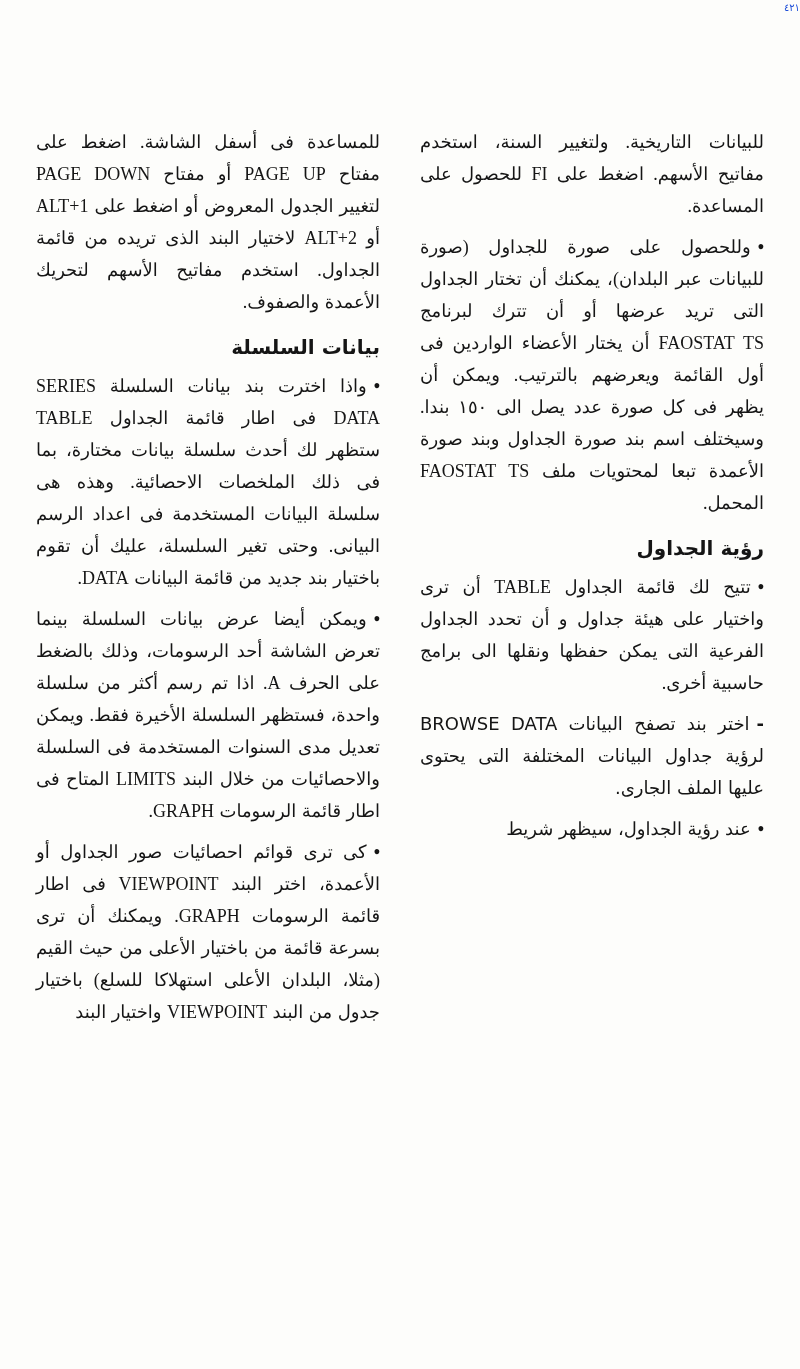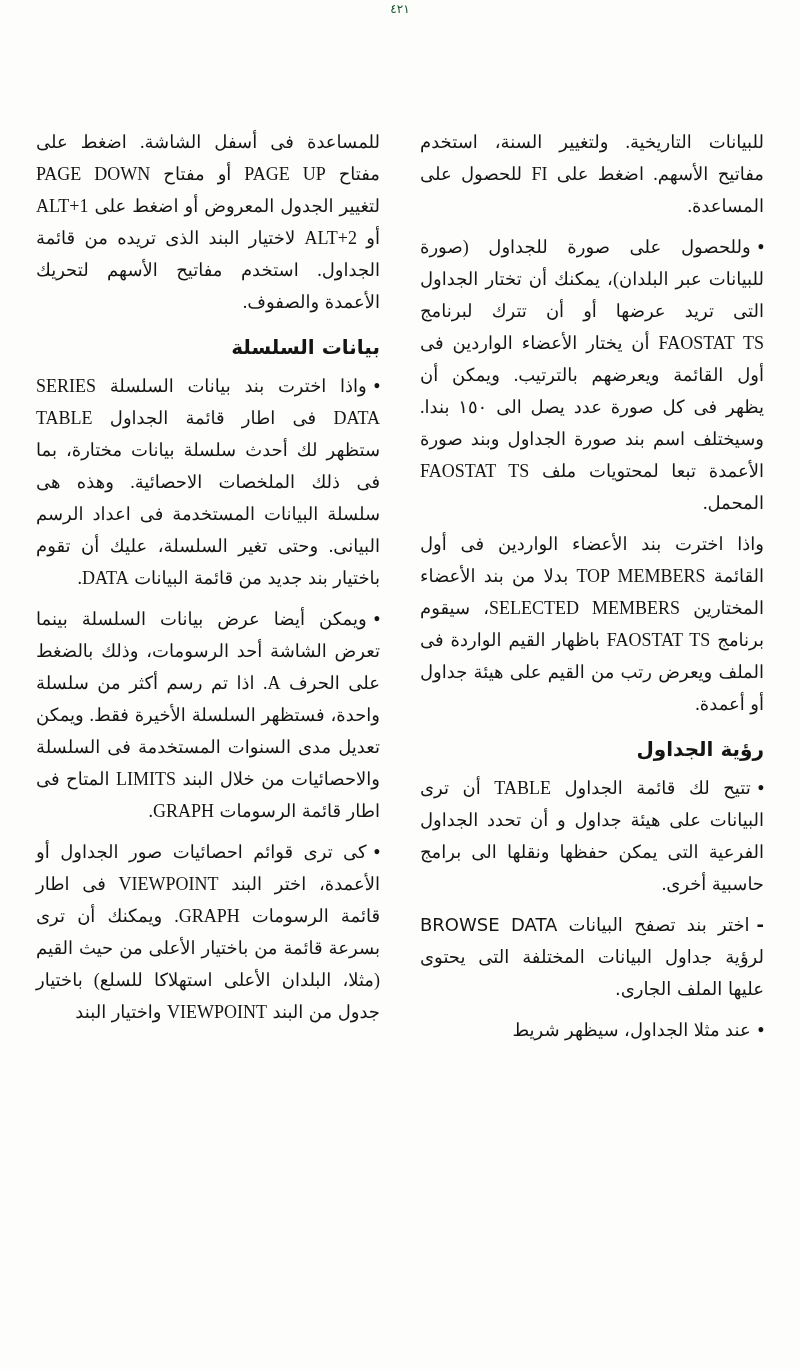--- a/index.html
+++ b/index.html
@@ -16,23 +16,23 @@
     color: #151515;
     font-family: "DejaVu Sans", sans-serif;
     direction: rtl;
     overflow: hidden;
   }
   .page-number {
     position: absolute;
     top: 2px;
     left: 0;
     width: 100%;
-    text-align: center;
-    font-size: 12px;
-    color: #14532d;
+    text-align: right;
+    font-size: 10px;
+    color: #1d4ed8;
   }
   .columns {
     position: absolute;
     top: 126px;
     right: 36px;
     width: 728px;
     display: flex;
     gap: 40px;
   }
   .column {
@@ -74,30 +74,29 @@
   <div class="page-number">٤٢١</div>
 
   <div class="columns">
 
     <div class="column">
 
       <p class="block"><span>للبيانات التاريخية. ولتغيير السنة، استخدم مفاتيح الأسهم. اضغط على FI للحصول على المساعدة.</span></p>
 
       <p class="block"><span class="marker">•</span><span>وللحصول على صورة للجداول (صورة للبيانات عبر البلدان)، يمكنك أن تختار الجداول التى تريد عرضها أو أن تترك لبرنامج FAOSTAT TS أن يختار الأعضاء الواردين فى أول القائمة ويعرضهم بالترتيب. ويمكن أن يظهر فى كل صورة عدد يصل الى ١٥٠ بندا. وسيختلف اسم بند صورة الجداول وبند صورة الأعمدة تبعا لمحتويات ملف FAOSTAT TS المحمل.</span></p>
 
-      <p class="block"><span>واذا اخترت بند الأعضاء الواردين فى أول القائمة TOP MEMBERS بدلا من بند الأعضاء المختارين SELECTED MEMBERS، سيقوم برنامج FAOSTAT TS باظهار القيم الواردة فى الملف ويعرض رتب من القيم على هيئة جداول أو أعمدة.</span></p>
 
       <h3 class="heading">رؤية الجداول</h3>
 
-      <p class="block"><span class="marker">•</span><span>تتيح لك قائمة الجداول TABLE أن ترى البيانات على هيئة جداول و أن تحدد الجداول الفرعية التى يمكن حفظها ونقلها الى برامج حاسبية أخرى.</span></p>
+      <p class="block"><span class="marker">•</span><span>تتيح لك قائمة الجداول TABLE أن ترى واختيار على هيئة جداول و أن تحدد الجداول الفرعية التى يمكن حفظها ونقلها الى برامج حاسبية أخرى.</span></p>
 
 
       <p class="dash-block"><span class="marker">-</span><span>اختر بند تصفح البيانات BROWSE DATA لرؤية جداول البيانات المختلفة التى يحتوى عليها الملف الجارى.</span></p>
 
-      <p class="block"><span class="marker">•</span><span>عند مثلا الجداول، سيظهر شريط</span></p>
+      <p class="block"><span class="marker">•</span><span>عند رؤية الجداول، سيظهر شريط</span></p>
 
     </div>
 
     <div class="column">
 
       <p class="block"><span>للمساعدة فى أسفل الشاشة. اضغط على مفتاح PAGE UP أو مفتاح PAGE DOWN لتغيير الجدول المعروض أو اضغط على ALT+1 أو ALT+2 لاختيار البند الذى تريده من قائمة الجداول. استخدم مفاتيح الأسهم لتحريك الأعمدة والصفوف.</span></p>
 
       <h3 class="heading">بيانات السلسلة</h3>
 
       <p class="block"><span class="marker">•</span><span>واذا اخترت بند بيانات السلسلة SERIES DATA فى اطار قائمة الجداول TABLE ستظهر لك أحدث سلسلة بيانات مختارة، بما فى ذلك الملخصات الاحصائية. وهذه هى سلسلة البيانات المستخدمة فى اعداد الرسم البيانى. وحتى تغير السلسلة، عليك أن تقوم باختيار بند جديد من قائمة البيانات DATA.</span></p>

